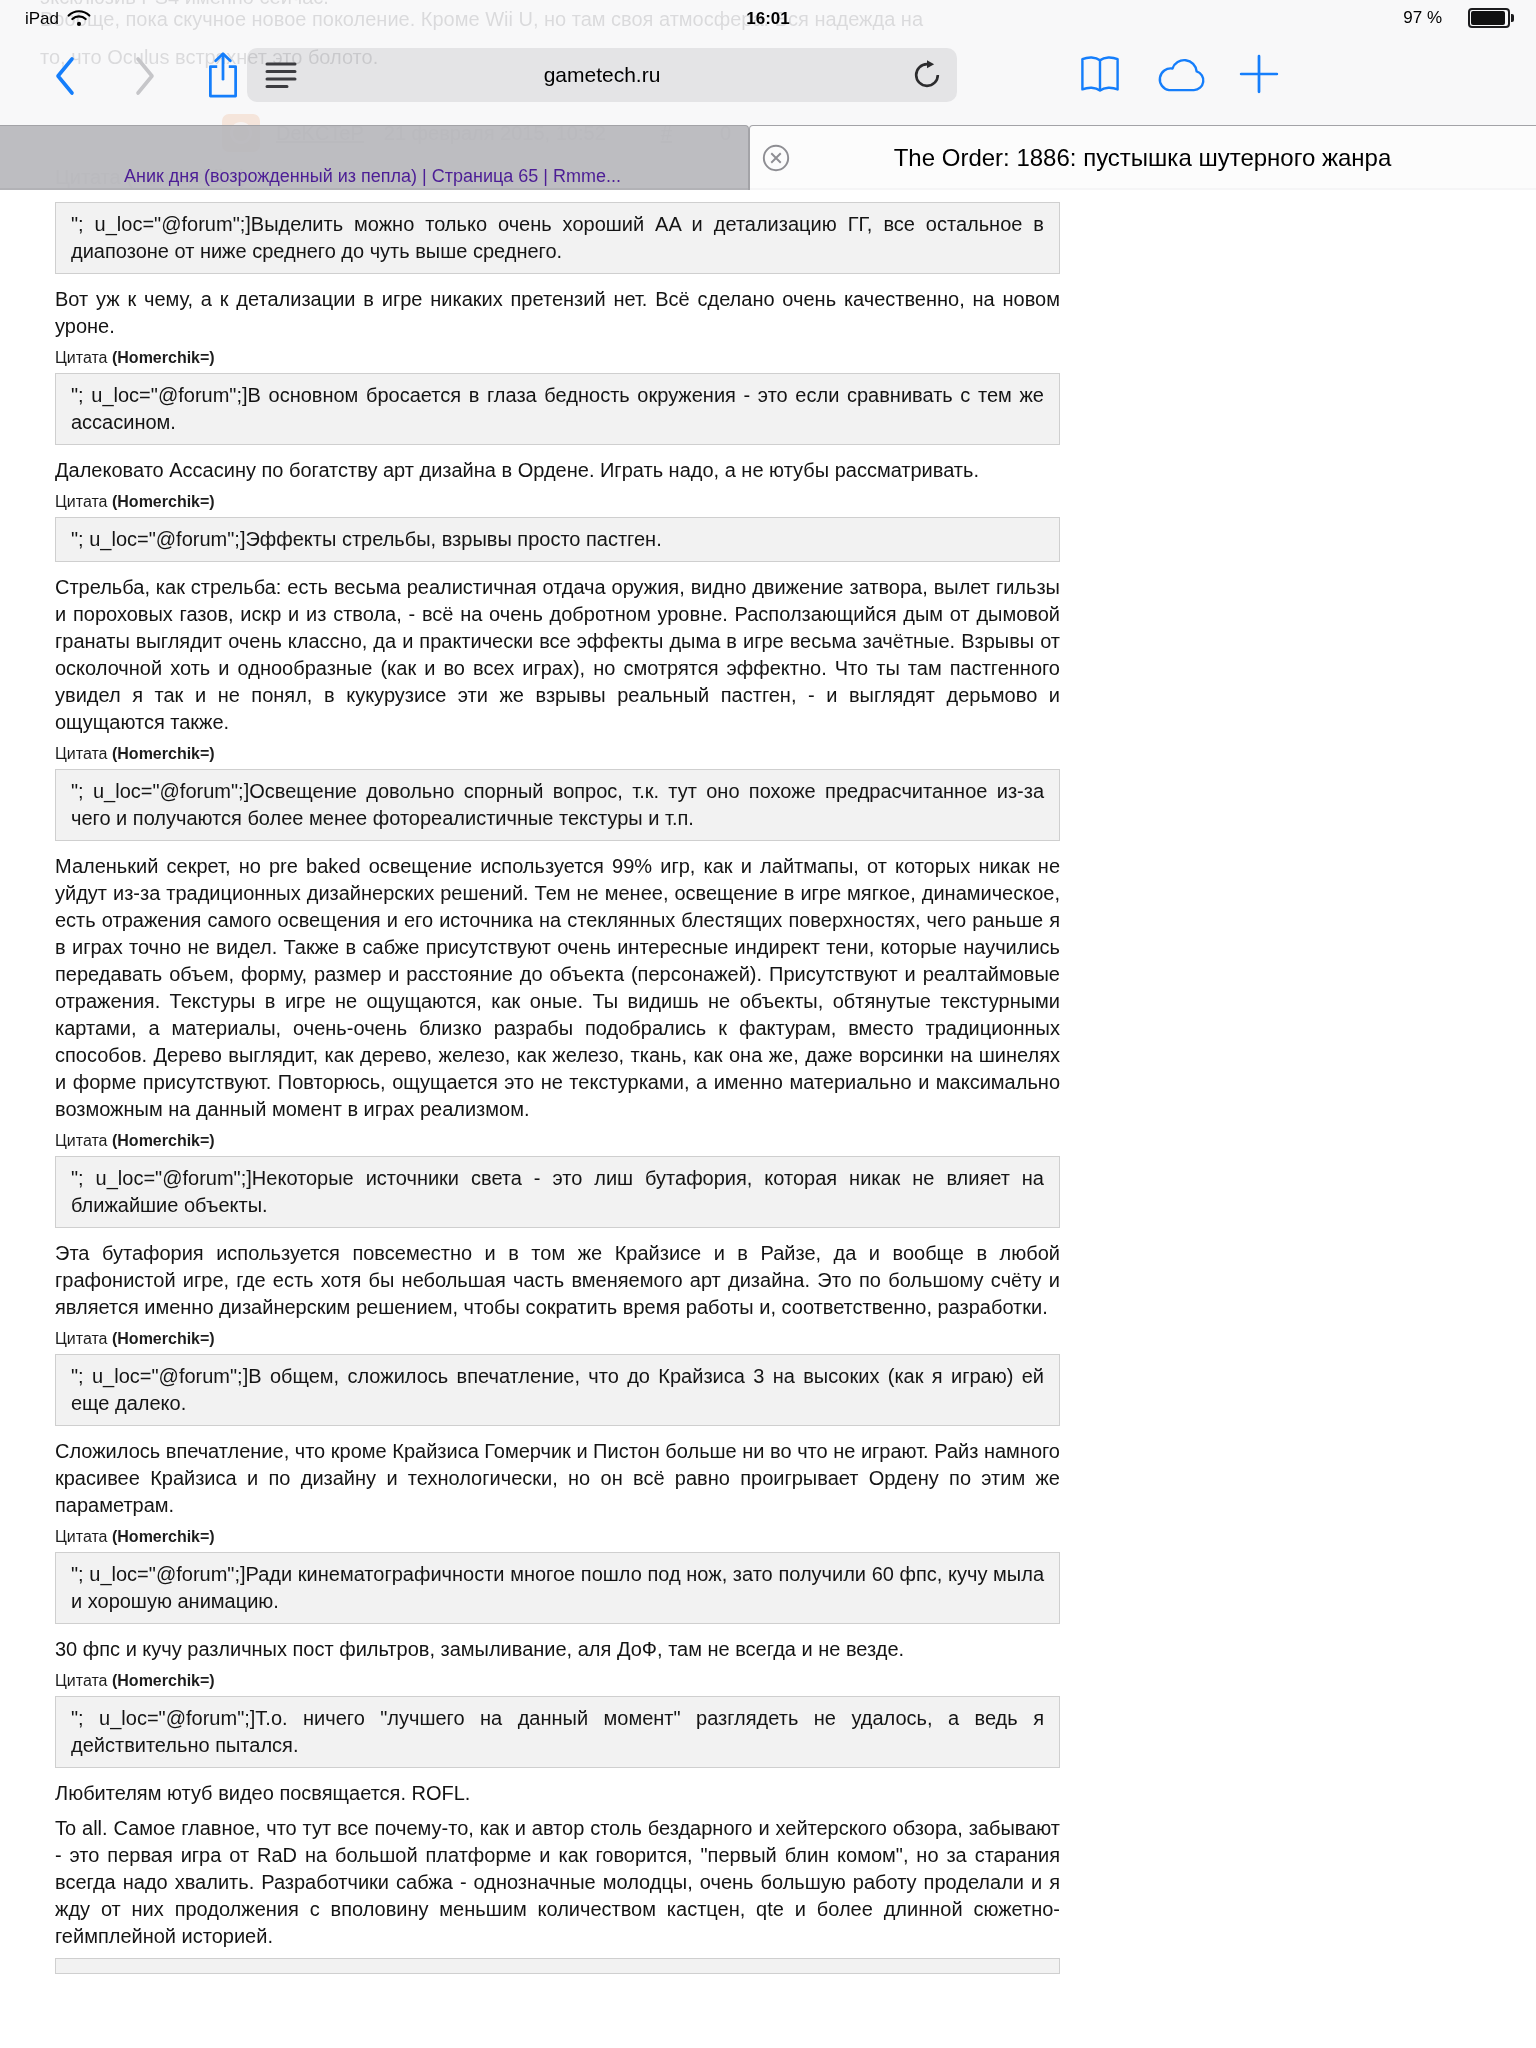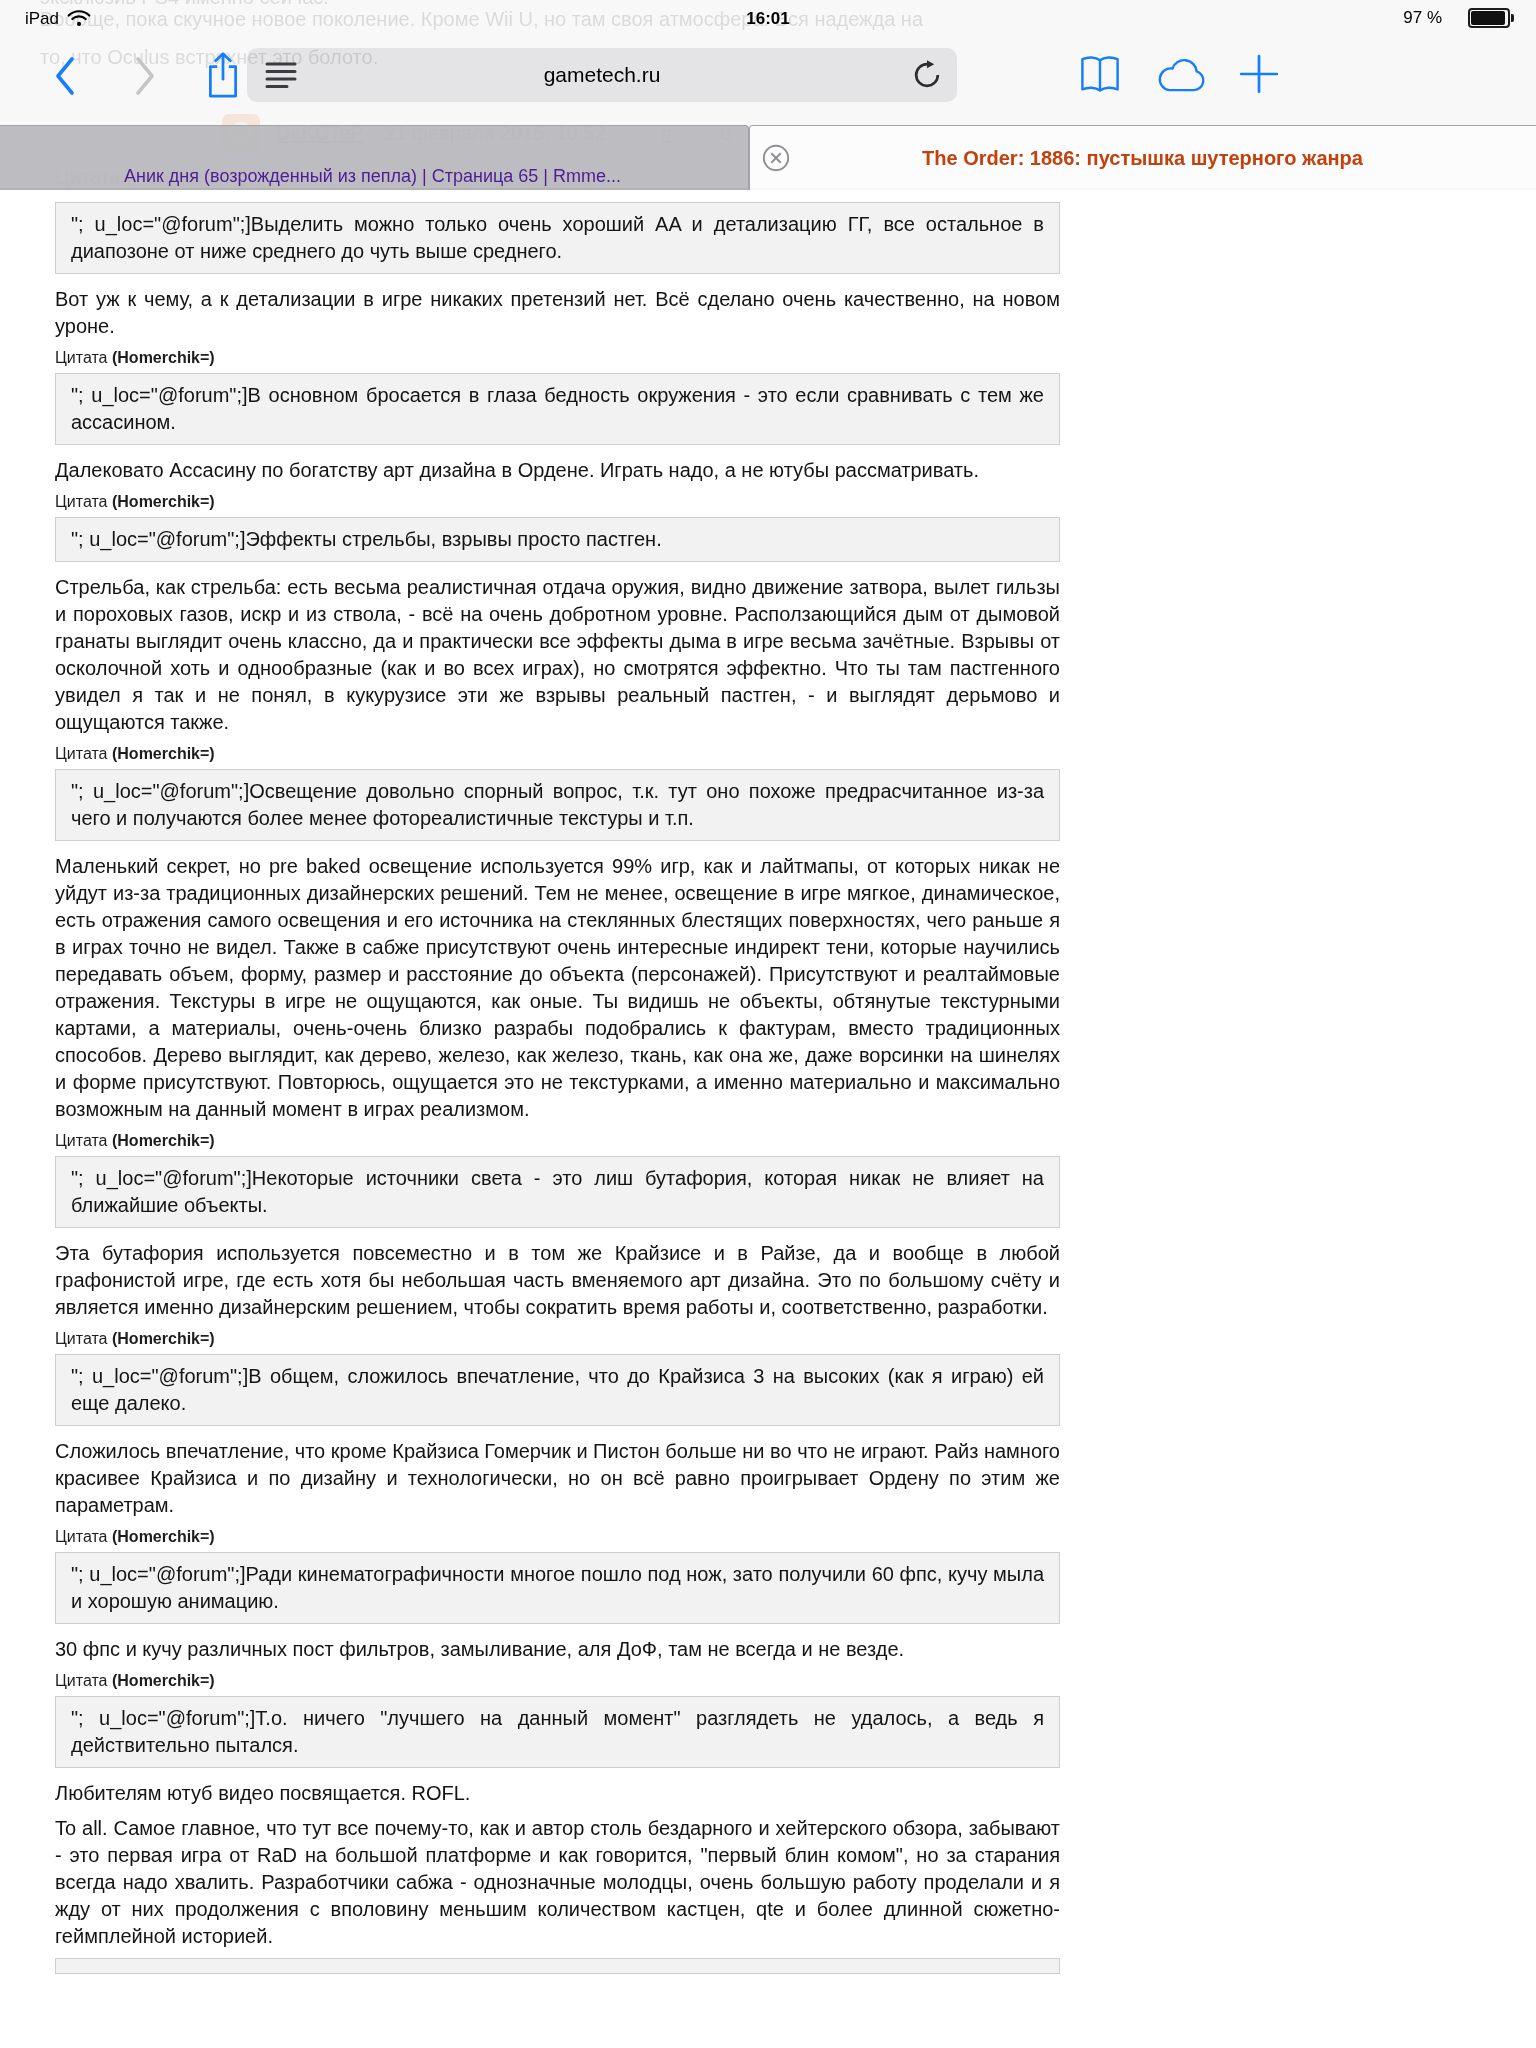--- a/index.html
+++ b/index.html
@@ -48,21 +48,21 @@
 
   .tabstrip{position:absolute;top:112px;left:0;width:100%;height:78px;}
   .tab{position:absolute;top:13px;height:65px;box-sizing:border-box;border:1px solid #a3a3a7;
        border-bottom:none;border-radius:4px 4px 0 0;}
   .tab-inactive{left:-4px;width:753px;background:rgba(182,182,186,0.90);
        display:flex;align-items:center;justify-content:center;padding:0 16px;cursor:pointer;}
   .tab-inactive .tab-title{font-size:18px;color:#4c1d95;white-space:nowrap;overflow:hidden;margin-top:36px;}
   .tab-active{left:749px;right:-4px;width:auto;background:rgba(252,252,252,0.94);
        display:flex;align-items:center;cursor:default;}
   .tab-close{margin-left:12px;background:none;border:none;padding:0;color:#8e8e93;cursor:pointer;width:28px;height:28px;}
-  .tab-active .tab-title{flex:1;text-align:center;font-size:20px;font-weight:bold;color:#c2410c;
+  .tab-active .tab-title{flex:1;text-align:center;font-size:24px;font-weight:normal;color:#000000;
        white-space:nowrap;overflow:hidden;margin-right:44px;}
 
   
   .content{position:absolute;top:192px;left:0;right:0;bottom:0;z-index:0;background:#fff;
            overflow:hidden;padding:10px 476px 0 55px;}
   .quote{background:#f2f2f2;border:1px solid #cfcfcf;padding:8px 15px;font-size:20px;
          line-height:27px;text-align:justify;color:#141414;}
   .quote.sliver{height:14px;padding:0 15px;}
   .para{font-size:20px;line-height:27px;text-align:justify;color:#141414;margin:12px 0 8px;}
   .para.tight{margin:0 0 8px;}

